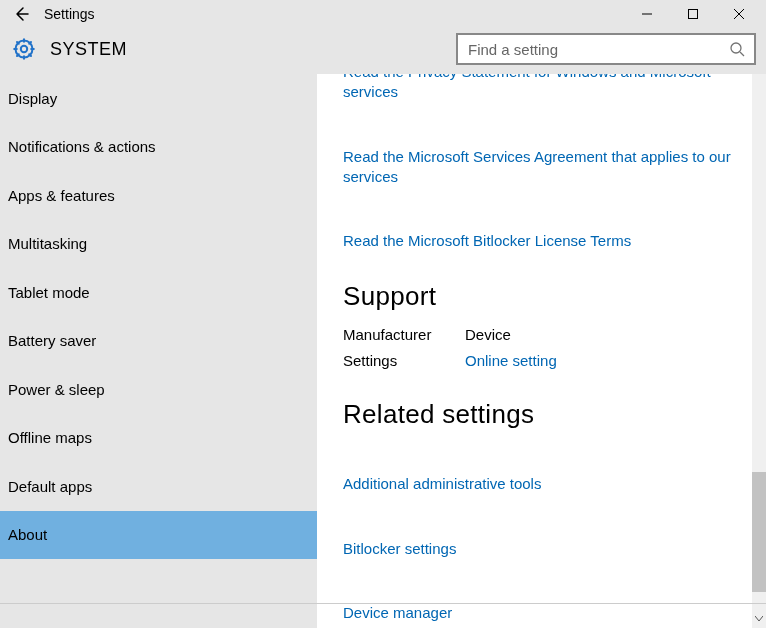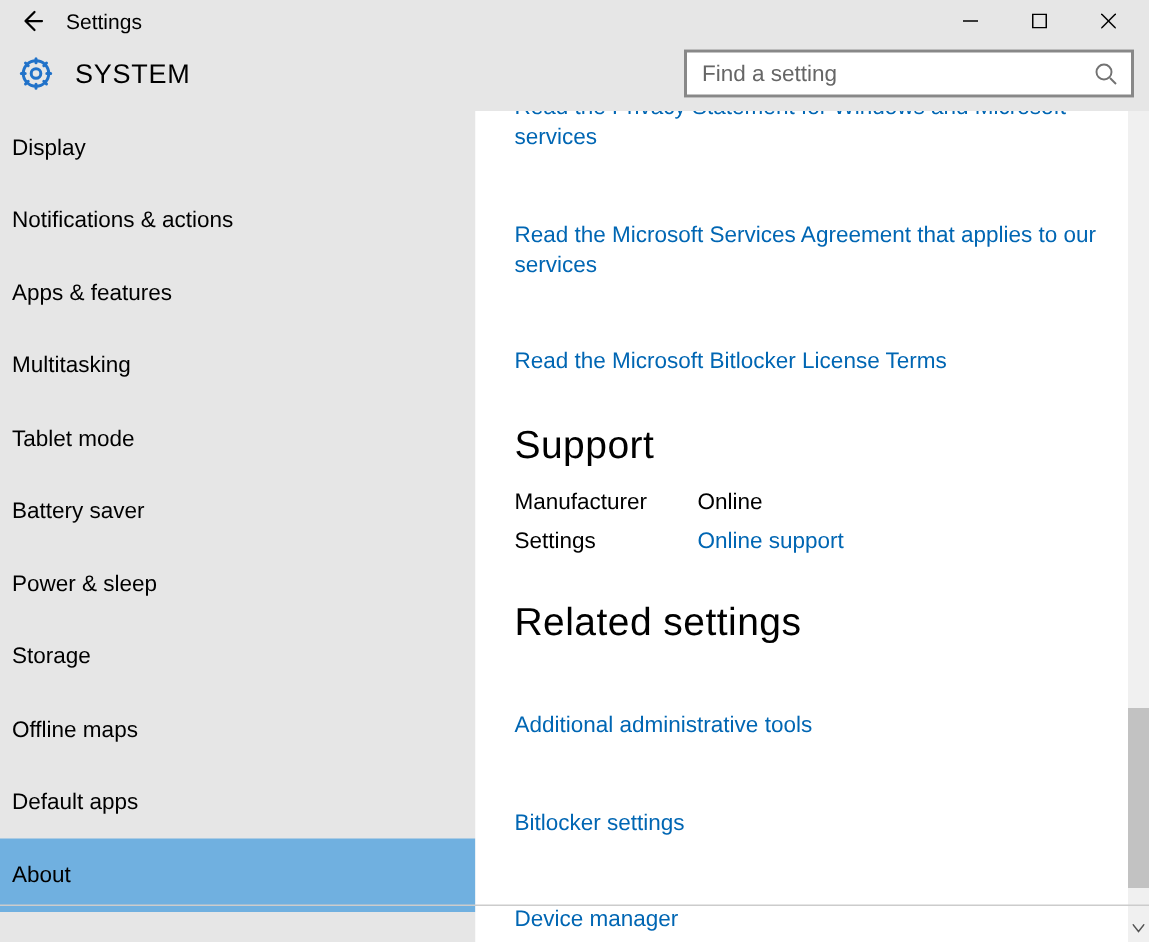--- a/index.html
+++ b/index.html
@@ -227,47 +227,44 @@
     <div class="sidebar-item">
         <span>Tablet mode</span>
       </div>
     <div class="sidebar-item">
         <span>Battery saver</span>
       </div>
     <div class="sidebar-item">
         <span>Power &amp; sleep</span>
       </div>
     <div class="sidebar-item">
-        <span>Storage</span>
-      </div>
-    <div class="sidebar-item">
         <span>Offline maps</span>
       </div>
     <div class="sidebar-item">
         <span>Default apps</span>
       </div>
     <div class="sidebar-item selected">
         <span>About</span>
       </div>
   </div>
 
   <div class="content">
     <div class="content-inner">
       <span class="link cut-top">Read the Privacy Statement for Windows and Microsoft services</span>
       <span class="link">Read the Microsoft Services Agreement that applies to our services</span>
       <span class="link">Read the Microsoft Bitlocker License Terms</span>
 
       <h2 class="section-heading">Support</h2>
       <div class="kv-row">
         <span class="kv-label">Manufacturer</span>
-        <span class="kv-value">Online</span>
+        <span class="kv-value">Device</span>
       </div>
       <div class="kv-row">
         <span class="kv-label">Settings</span>
-        <span class="kv-link">Online support</span>
+        <span class="kv-link">Online setting</span>
       </div>
 
       <h2 class="section-heading">Related settings</h2>
       <div class="related-links">
         <span class="link">Additional administrative tools</span>
         <span class="link">Bitlocker settings</span>
         <span class="link">Device manager</span>
         <span class="link">System info</span>
       </div>
     </div>

